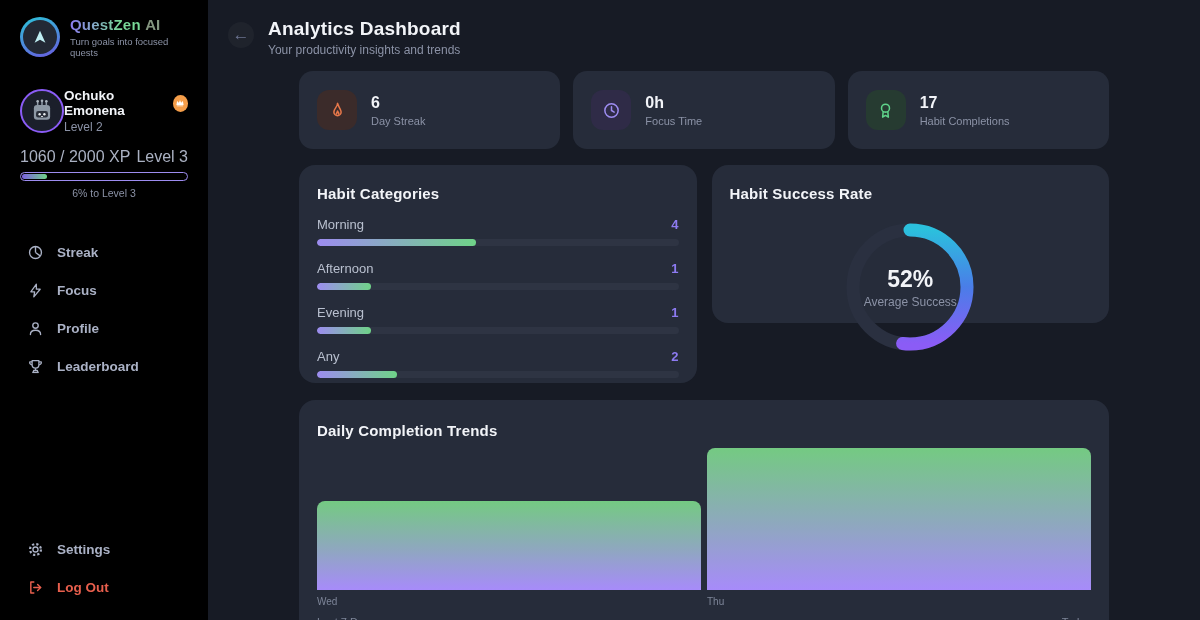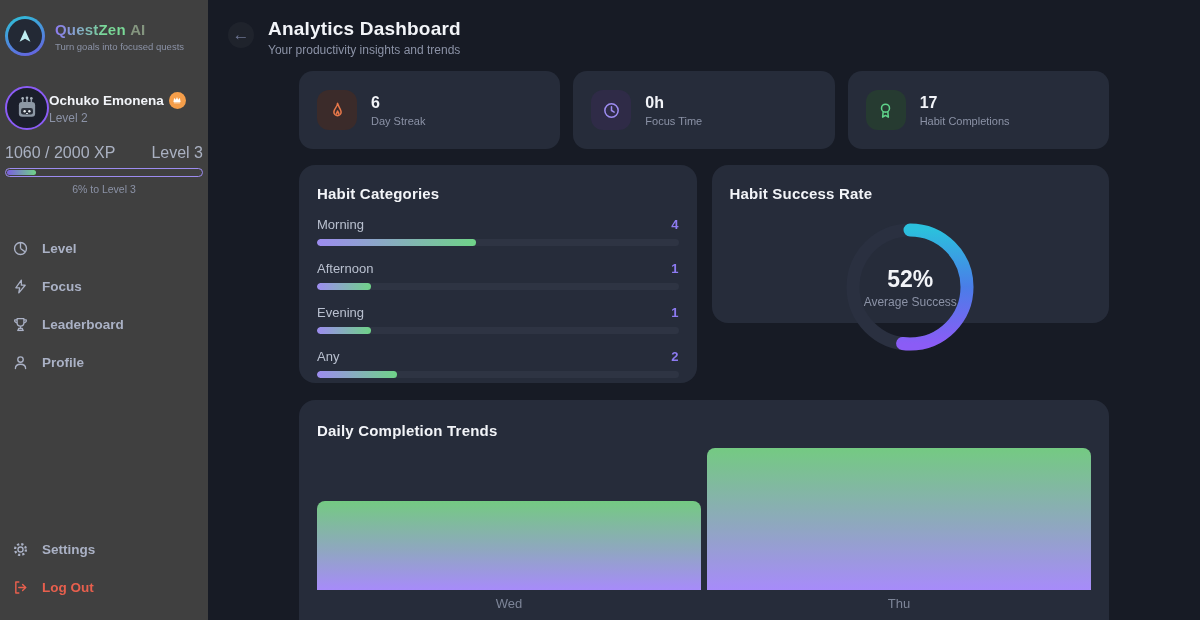--- a/index.html
+++ b/index.html
@@ -1,21 +1,21 @@
 <!DOCTYPE html>
 <html><head>
 <meta charset="utf-8">
 <style>
   * { margin:0; padding:0; box-sizing:border-box; }
   html,body { width:1200px; height:620px; overflow:hidden; background:#171b25;
     font-family:"Liberation Sans", sans-serif; color:#f2f4f8; }
 
   
   .sidebar { position:fixed; left:0; top:0; width:208px; height:620px;
-    background:#404040; display:flex; flex-direction:column; padding:16px 5px 14px; }
+    background:#000000; display:flex; flex-direction:column; padding:16px 20px 14px; }
   .logo-row { display:flex; align-items:center; gap:10px; }
   .logo-badge { width:40px; height:40px; border-radius:50%; flex:0 0 40px;
     background:linear-gradient(160deg,#2bc4d8 0%,#6a5ae0 100%);
     display:flex; align-items:center; justify-content:center; }
   .logo-badge-inner { width:34px; height:34px; border-radius:50%; background:#232935;
     display:flex; align-items:center; justify-content:center; }
   .app-name { font-size:15px; font-weight:800; letter-spacing:.2px;
     background:linear-gradient(90deg,#8d7bf2 0%,#79d997 70%);
     -webkit-background-clip:text; background-clip:text; color:transparent; display:inline-block; }
   .app-name-ai { font-size:15px; font-weight:800; color:#84957f; }
@@ -84,21 +84,21 @@
   .donut-center { position:absolute; inset:0; display:flex; flex-direction:column;
     align-items:center; justify-content:center; }
   .donut-value { font-size:23px; font-weight:800; }
   .donut-caption { font-size:12px; color:#8b92a6; margin-top:2px; }
 
   .trend-card { margin-top:17px; padding:22px 18px 14px; height:240px; }
   .bars { display:flex; gap:6px; align-items:flex-end; height:142px; margin-top:9px; }
   .bar { flex:1; border-radius:8px 8px 0 0;
     background:linear-gradient(180deg,#74ca82 0%,#8fa7c0 55%,#a78bfa 100%); }
   .bar-labels { display:flex; gap:6px; margin-top:6px; }
-  .bar-label { flex:1; text-align:center; font-size:13px; color:#7d8598; }
+  .bar-label { flex:1; font-size:10px; color:#7d8598; }
   .trend-footer { display:flex; justify-content:space-between; font-size:11px;
     color:#7d8598; margin-top:9px; }
 
   svg { display:block; }
 </style>
 </head>
 <body>
 
 <aside class="sidebar">
   <div class="logo-row">
@@ -165,51 +165,51 @@
 
   <nav class="nav">
     <div class="nav-item">
       <span class="nav-icon">
         <svg width="17" height="17" viewBox="0 0 20 20" fill="none" stroke="#aab1c5" stroke-width="1.6">
             <circle cx="10" cy="10" r="7"></circle>
             <path d="M10 10 V3"></path>
             <path d="M10 10 L15.5 14"></path>
           </svg>
       </span>
-      <span>Level</span>
+      <span>Streak</span>
     </div>
     <div class="nav-item">
       <span class="nav-icon">
         <svg width="17" height="17" viewBox="0 0 20 20" fill="none" stroke="#aab1c5" stroke-width="1.5" stroke-linejoin="round">
             <path d="M11 2.5 L4.5 11.5 H9 L8 17.5 L15.5 8.5 H11 Z"></path>
           </svg>
       </span>
       <span>Focus</span>
+    </div>
+    <div class="nav-item">
+      <span class="nav-icon">
+        <svg width="17" height="17" viewBox="0 0 20 20" fill="none" stroke="#aab1c5" stroke-width="1.6" stroke-linecap="round">
+            <circle cx="10" cy="6.5" r="3.2"></circle>
+            <path d="M4 17 C4 13.5 7 12 10 12 C13 12 16 13.5 16 17"></path>
+          </svg>
+      </span>
+      <span>Profile</span>
     </div>
     <div class="nav-item">
       <span class="nav-icon">
         <svg width="17" height="17" viewBox="0 0 20 20" fill="none" stroke="#aab1c5" stroke-width="1.5" stroke-linejoin="round">
             <path d="M6 3 H14 V8 A4 4 0 0 1 6 8 Z"></path>
             <path d="M6 4.5 H3.2 A2.8 2.8 0 0 0 6 8"></path>
             <path d="M14 4.5 H16.8 A2.8 2.8 0 0 1 14 8"></path>
             <path d="M10 12 V14.5"></path>
             <path d="M6.5 17 H13.5"></path>
             <path d="M8 14.5 H12 L13 17 H7 Z"></path>
           </svg>
       </span>
       <span>Leaderboard</span>
-    </div>
-    <div class="nav-item">
-      <span class="nav-icon">
-        <svg width="17" height="17" viewBox="0 0 20 20" fill="none" stroke="#aab1c5" stroke-width="1.6" stroke-linecap="round">
-            <circle cx="10" cy="6.5" r="3.2"></circle>
-            <path d="M4 17 C4 13.5 7 12 10 12 C13 12 16 13.5 16 17"></path>
-          </svg>
-      </span>
-      <span>Profile</span>
     </div>
   </nav>
 
   <div class="spacer"></div>
 
   <div class="nav-item">
     <span class="nav-icon">
       <svg width="17" height="17" viewBox="0 0 20 20" fill="none" stroke="#aab1c5">
           <circle cx="10" cy="10" r="3" stroke-width="1.6"></circle>
           <circle cx="10" cy="10" r="6.4" stroke-width="2.6" stroke-dasharray="2.6 2.45"></circle>

